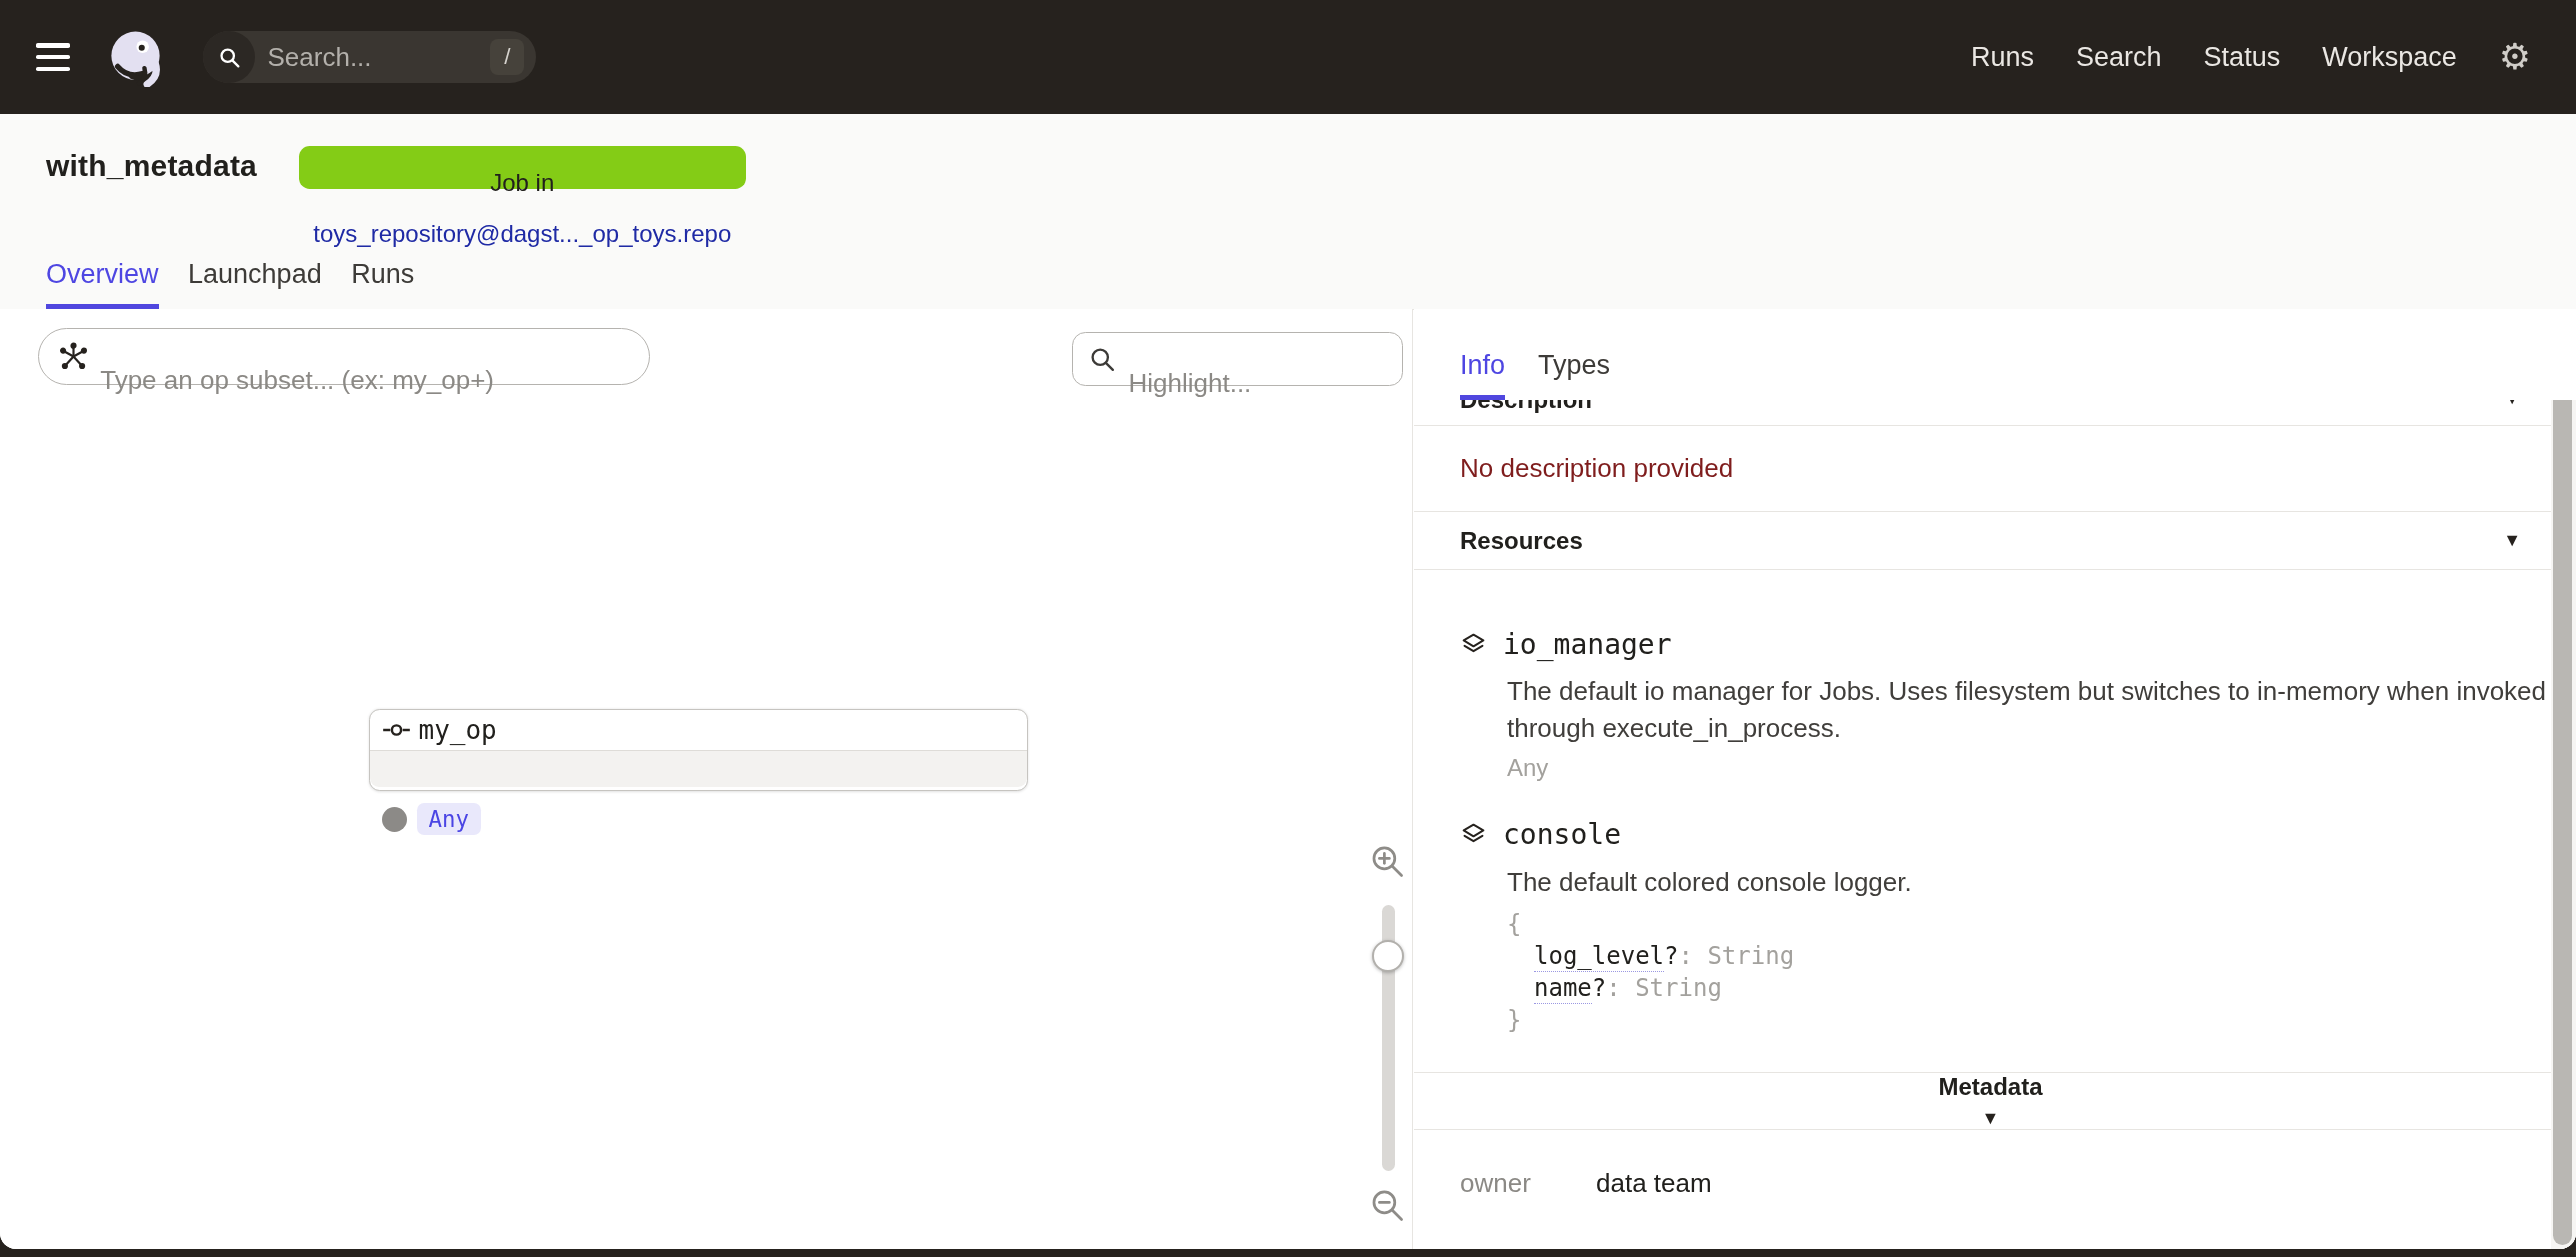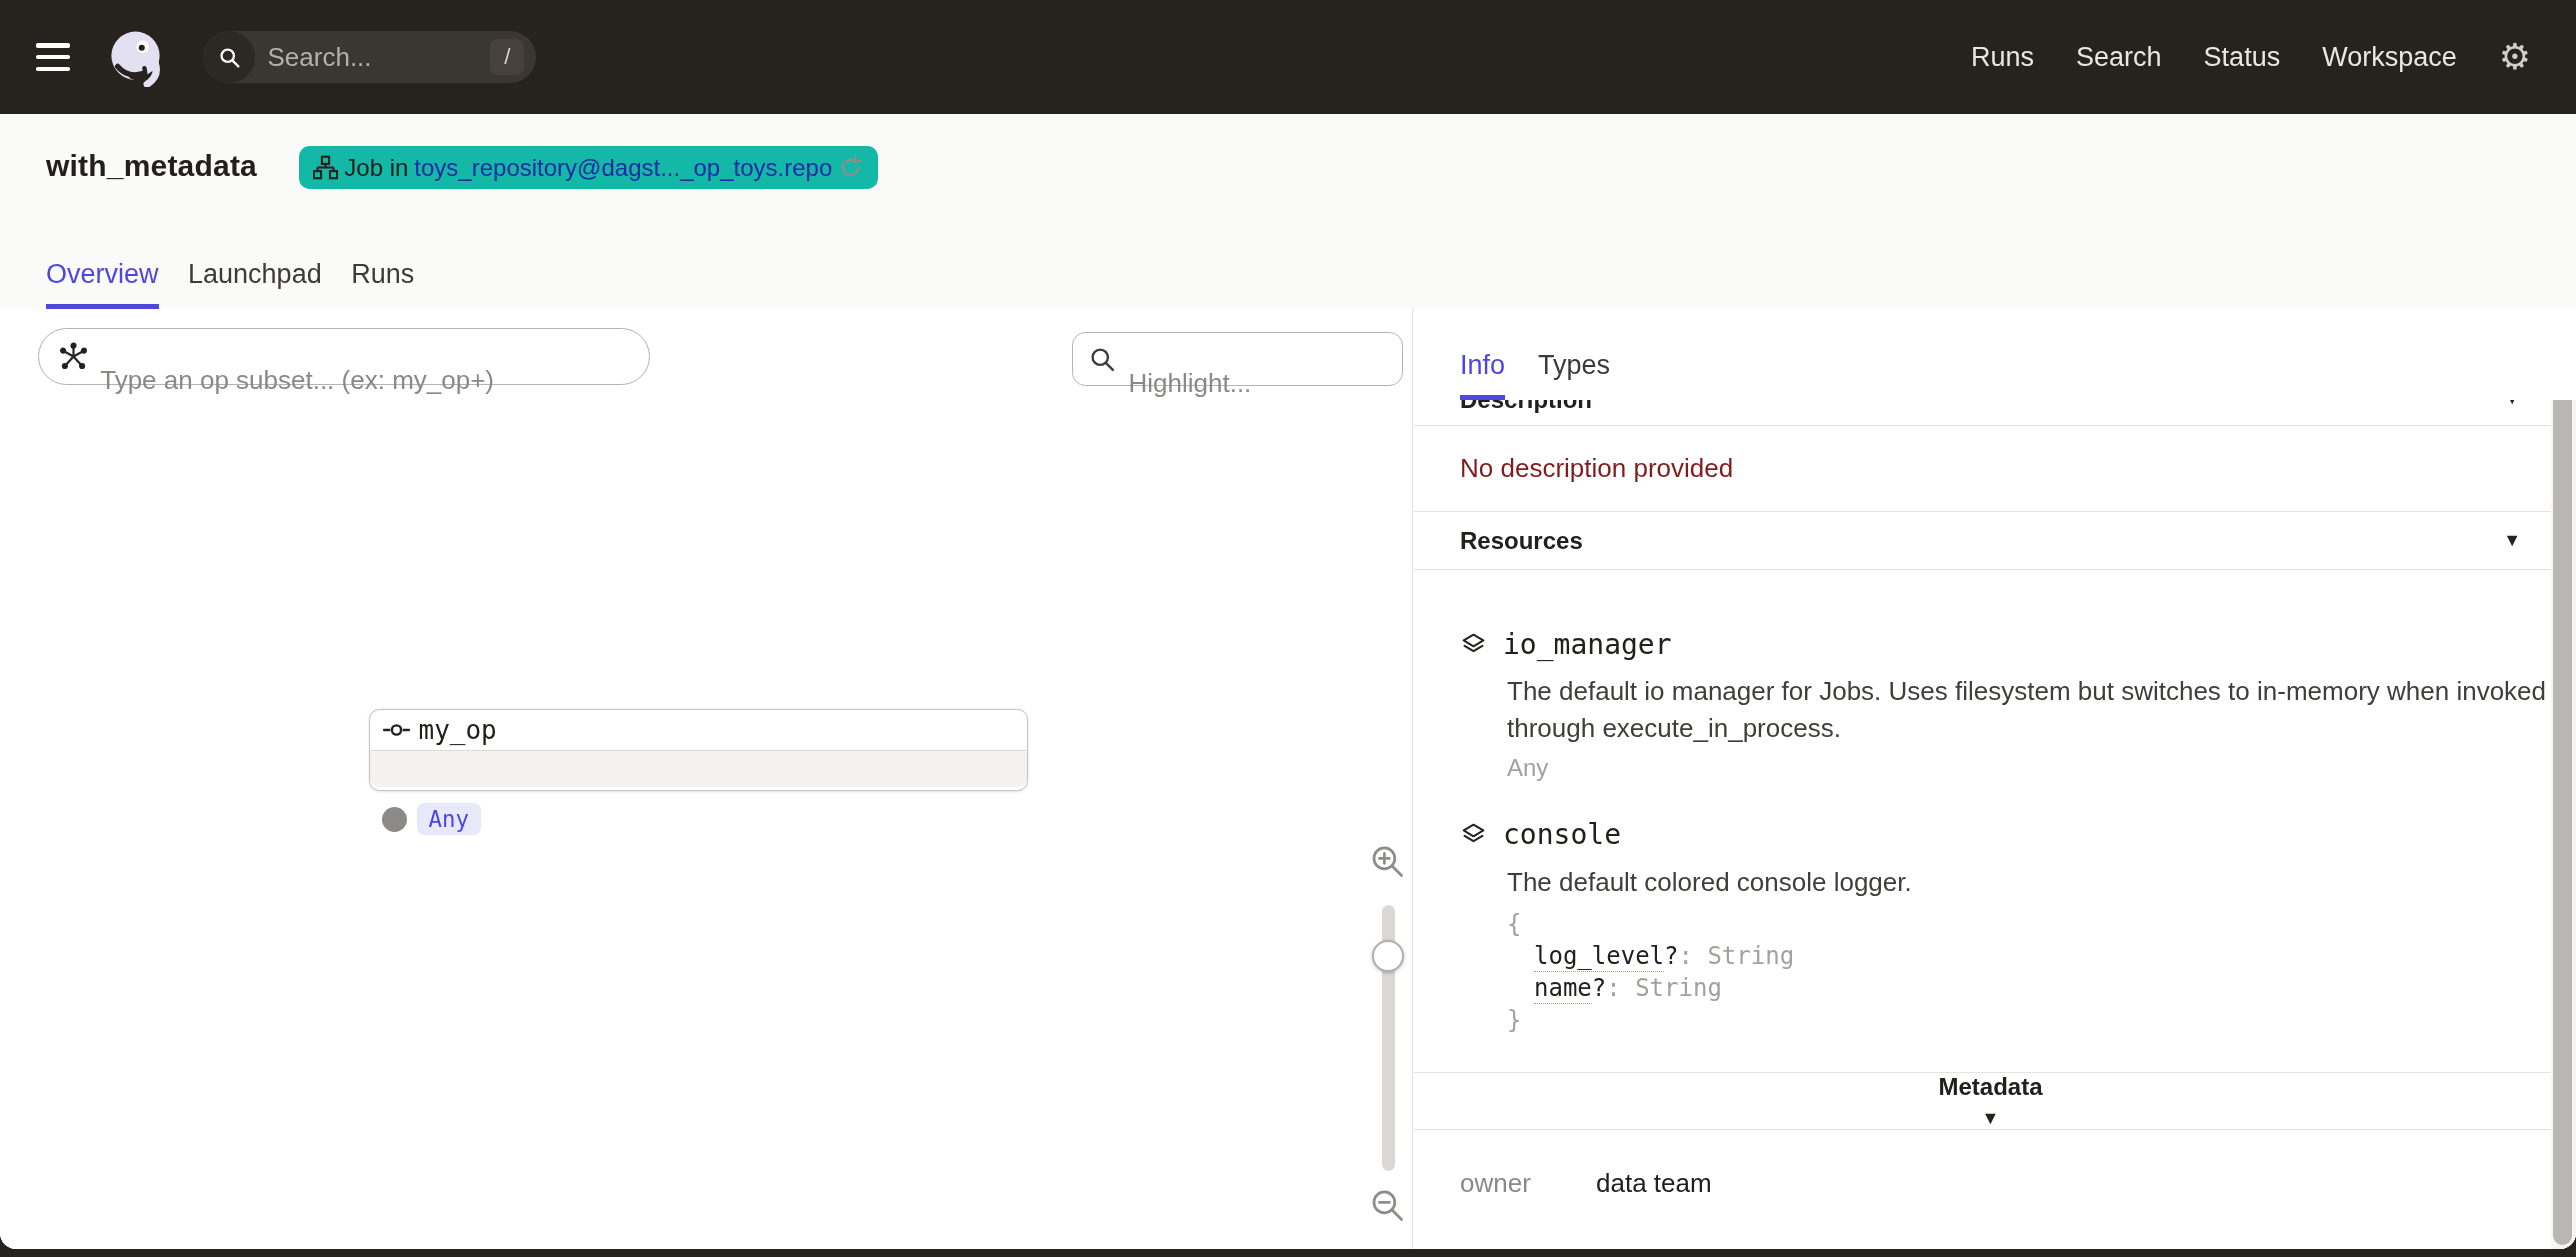--- a/index.html
+++ b/index.html
@@ -20,22 +20,22 @@
   .search-pill input::placeholder { color:#b3b0ab; }
   .kbd { margin-right:11.6px; min-width:34px; height:36px; border-radius:8px; background:#46423b; color:#d6d3ce;
          font-size:22.4px; display:flex; align-items:center; justify-content:center; padding:0 9px; }
   .nav-right { margin-left:auto; display:flex; align-items:center; gap:42px; padding-right:45px; }
   .nav-link { color:#eae7e3; font-size:27px; cursor:pointer; }
   .gear { font-family:"DejaVu Sans", sans-serif; font-size:36px; color:#d0cdc8; cursor:pointer; line-height:1; }
 
   
   .pageheader { position:relative; height:196px; background:#fafaf9; border-bottom:0.9px solid #e7e5e1; }
   .title { position:absolute; left:46px; top:35px; font-size:30px; font-weight:700; color:#21201d; letter-spacing:0.2px; }
-  .job-badge { position:absolute; left:299px; top:32px; height:43px; background:#14b8a6; border-radius:10.7px;
-               display:inline-flex; align-items:center; padding:0 14.3px; gap:6px; font-size:24px; color:#21201d; }
+  .job-badge { position:absolute; left:299px; top:32px; height:43px; background:#84cc16; border-radius:10.7px;
+               display:inline-flex; align-items:center; padding:0 14.3px; gap:23px; font-size:24px; color:#21201d;flex-direction:column; }
   .job-link { color:#1f2aa5; cursor:pointer; }
   .tabs { position:absolute; left:46px; bottom:0; display:flex; gap:29.5px; font-size:27px; }
   .tab { padding-bottom:14.3px; color:#3d3b38; cursor:pointer; border-bottom:5.4px solid transparent; }
   .tab.active { color:#4e46e2; border-bottom-color:#5047df; }
 
   
   .canvas { position:absolute; left:0; top:309px; width:1413px; bottom:0; background:#ffffff; border-right:0.9px solid #e7e5e1; }
   .pill-input { position:absolute; display:flex; align-items:center; background:#fff; border:1.8px solid #b5b3af; }
   .pill-input input { flex:1; min-width:0; border:0; outline:none; background:transparent; margin-left:12.5px;
                       font:26px "Liberation Sans", sans-serif; color:#3d3b38;margin-top:48px; }

